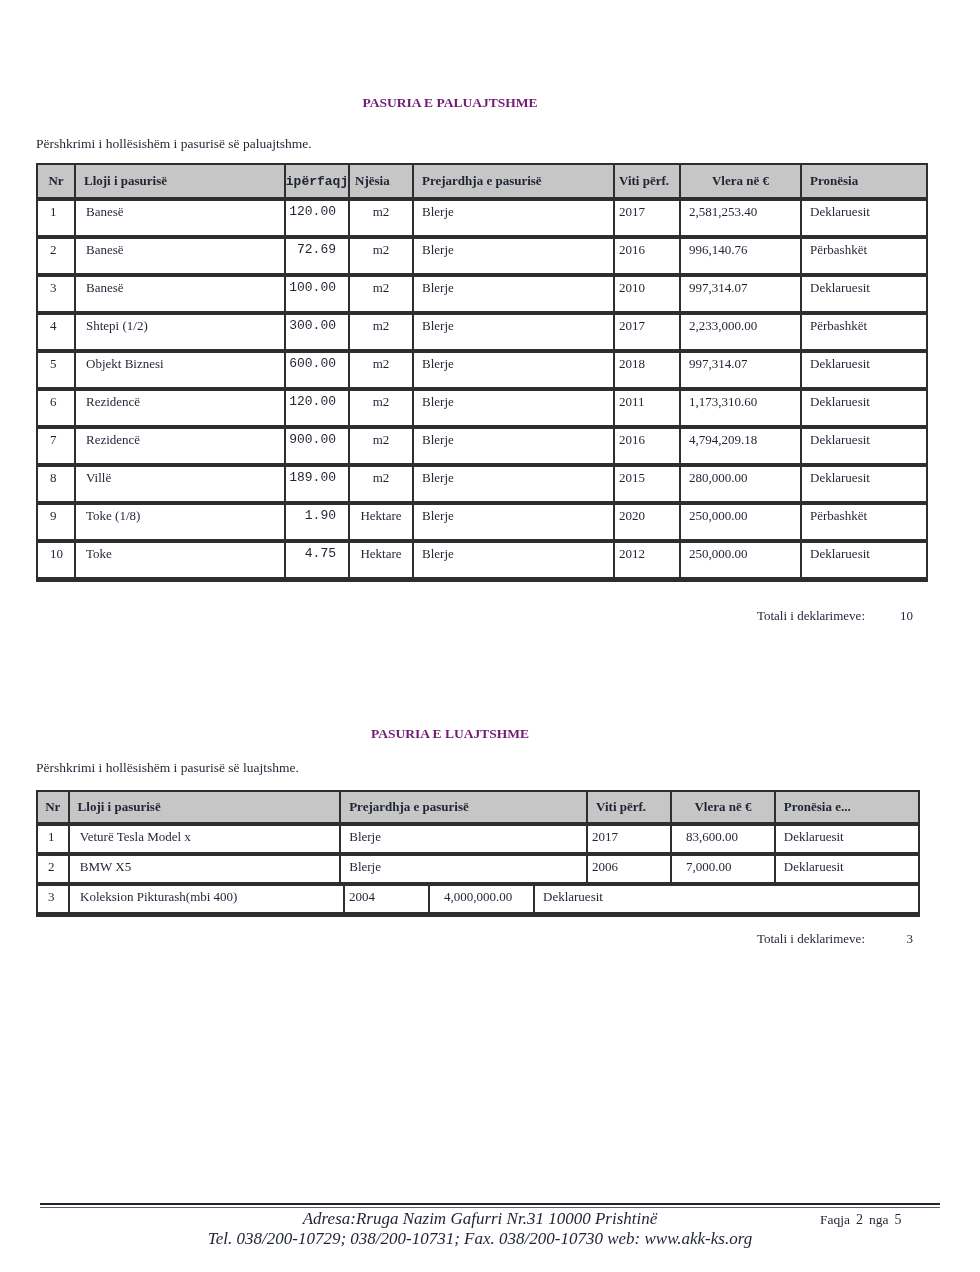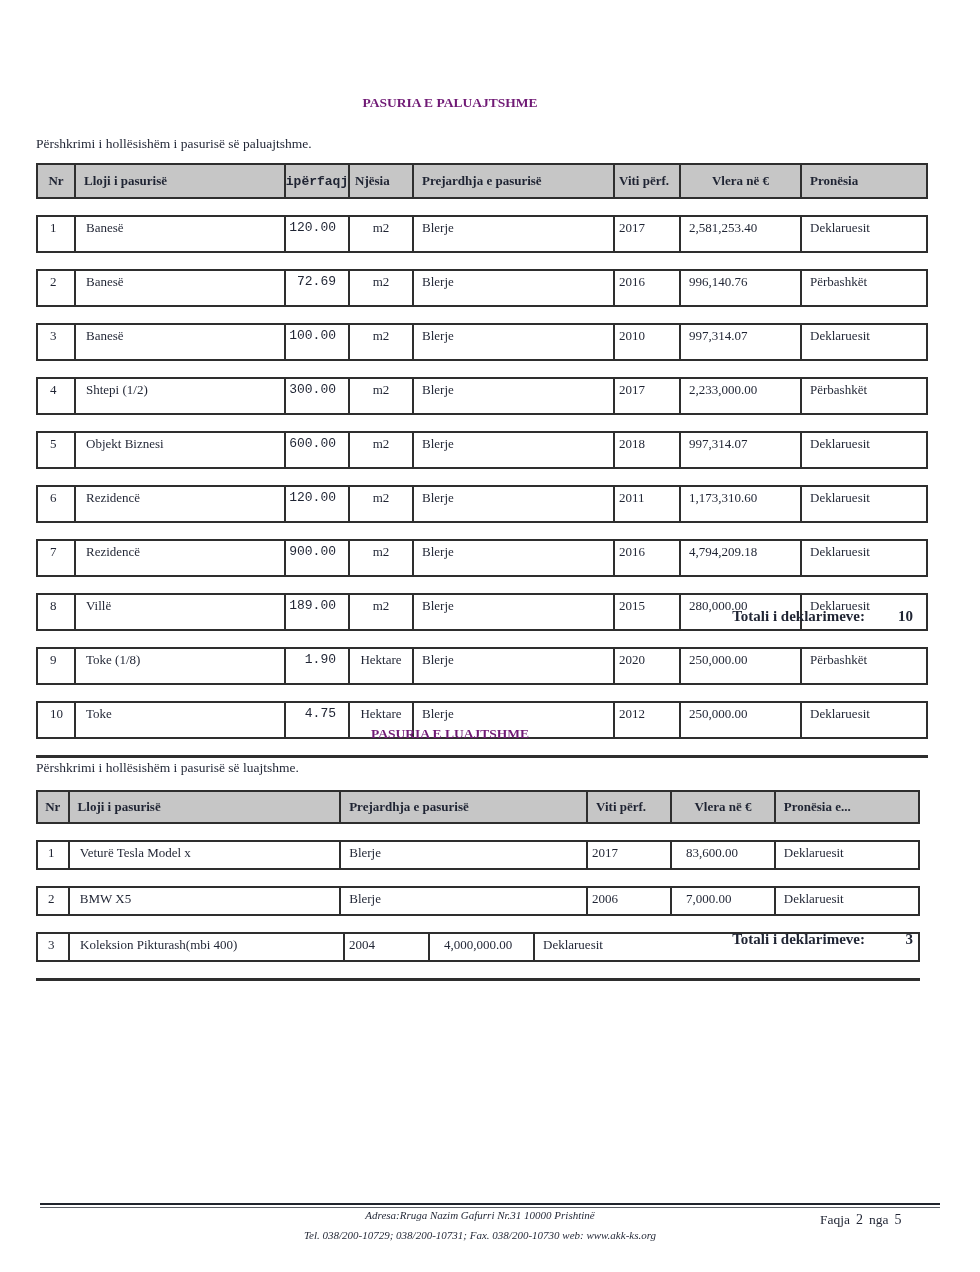--- a/index.html
+++ b/index.html
@@ -19,21 +19,21 @@
     color:#701a75;
   }
   .section-desc {
     position:absolute; left:36px;
     font-size:13.5px;
   }
   .dtable { position:absolute; left:36px; }
   .trow {
     display:flex;
     border:2px solid #2e2e2e;
-    margin-bottom:16px;
+    margin-bottom:0;
     box-sizing:border-box;
     background:#ffffff;
   }
   .trow.header {
     background:#c6c6c6;
     font-weight:bold;
   }
   .cell {
     box-sizing:border-box;
     border-right:2px solid #2e2e2e;
@@ -76,34 +76,34 @@
   #table2 .c3{width:85px;} #table2 .c4{width:105px;} #table2 .c5{width:144px;}
   #table2 .trow.header .c0 { justify-content:center; padding-left:0; }
   #table2 .trow.header .c4 { justify-content:center; padding-left:0; }
   #table2 .trow.body .c0 { padding-left:10px; }
   #table2 .trow.body .c1 { padding-left:10px; }
   #table2 .trow.body .c3 { padding-left:4px; }
   #table2 .trow.body .c4 { padding-left:14px; }
   .totals {
     position:absolute; left:36px; width:877px;
     display:flex; justify-content:flex-end;
-    font-weight:bold; font-size:15px;
+    font-weight:normal; font-size:13px;
   }
   .totals .tval { width:48px; text-align:right; }
   .footer-rule {
     position:absolute; left:40px; width:900px; top:1203px;
     height:2px;
     border-top:2px solid #20242c;
     border-bottom:1px solid #5a5e66;
   }
   .footer-line {
     position:absolute; left:36px; width:888px;
     text-align:center;
     font-style:italic;
-    font-size:11px;
+    font-size:17px;
   }
   .page-indicator {
     position:absolute; left:820px; top:1212px;
     font-size:13.5px;
   }
   .page-indicator .num { margin:0 6px; font-size:14px; }
 </style>
 </head>
 <body>
 

